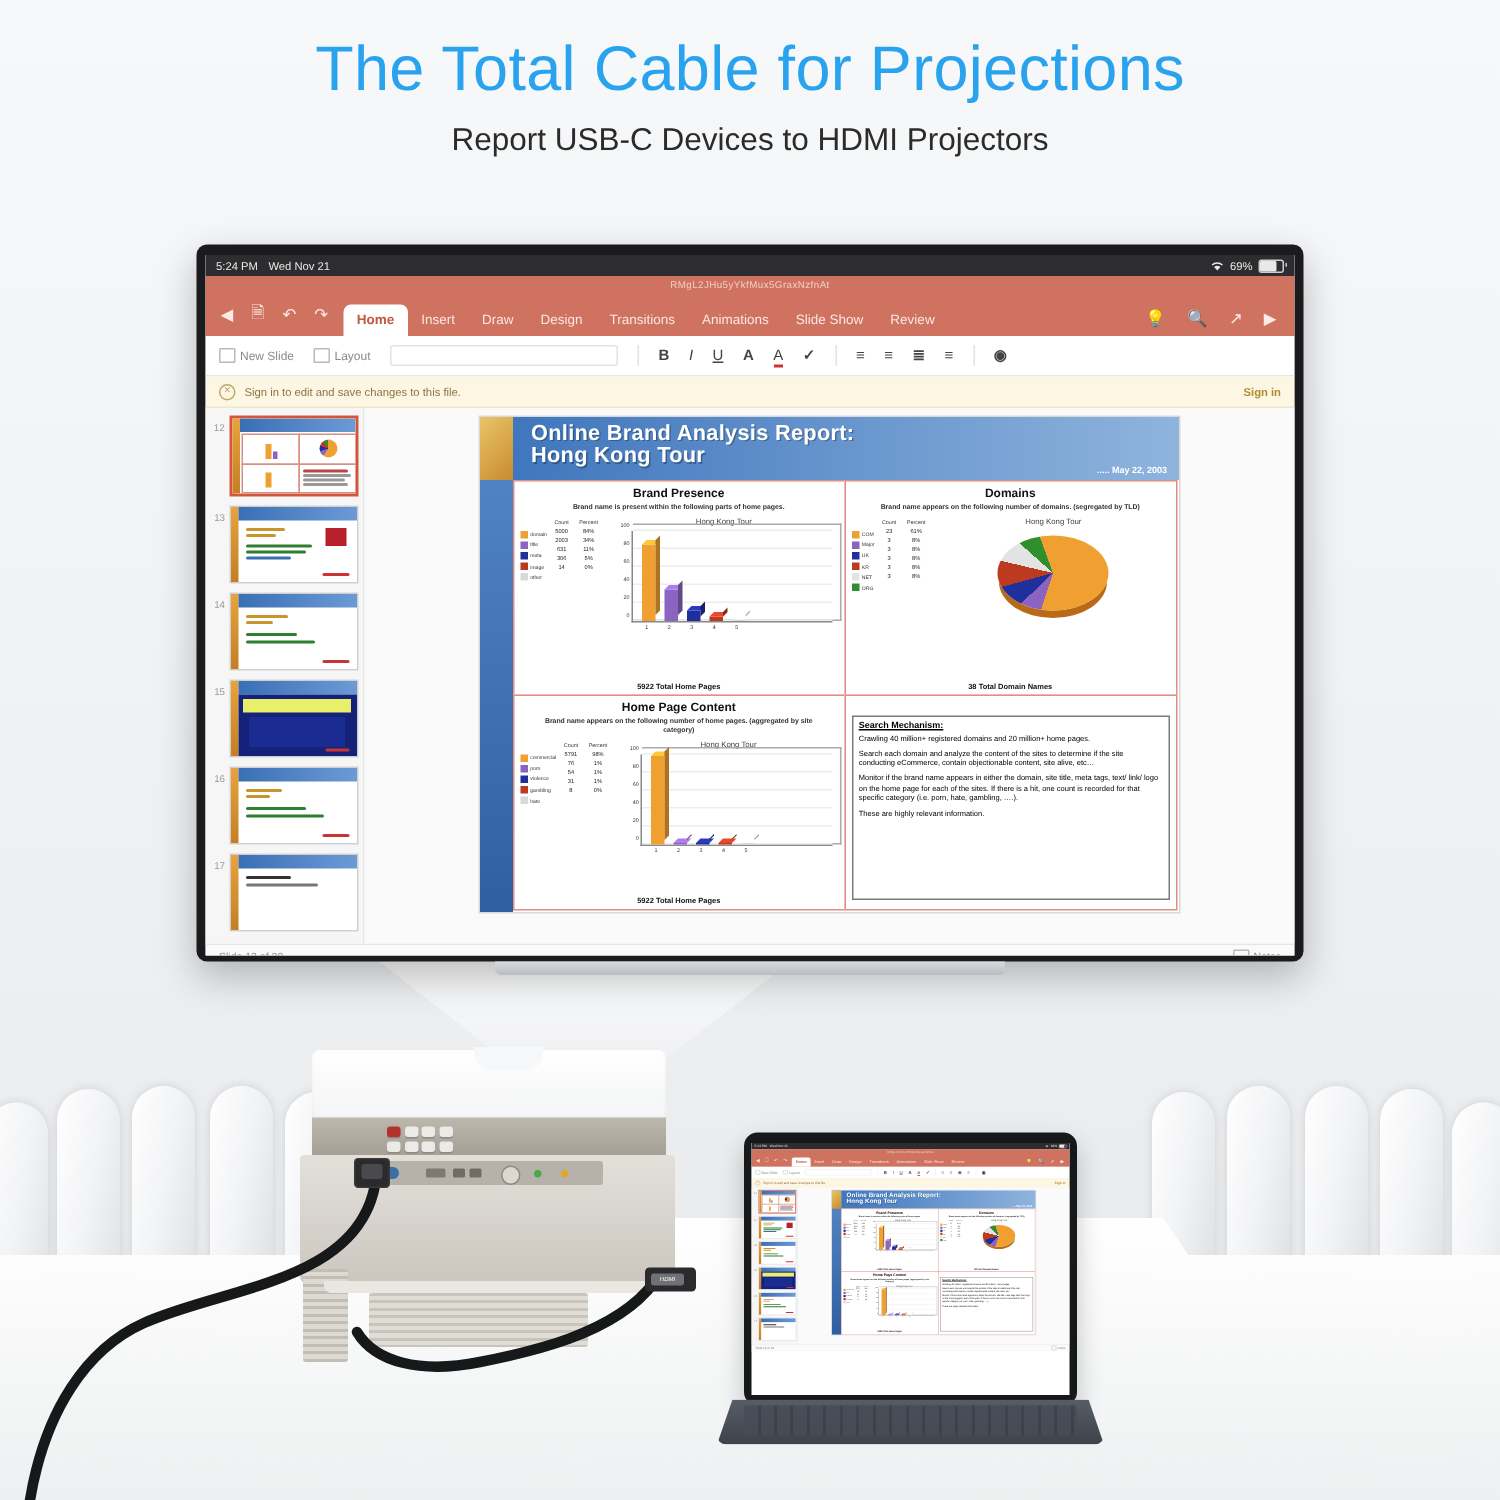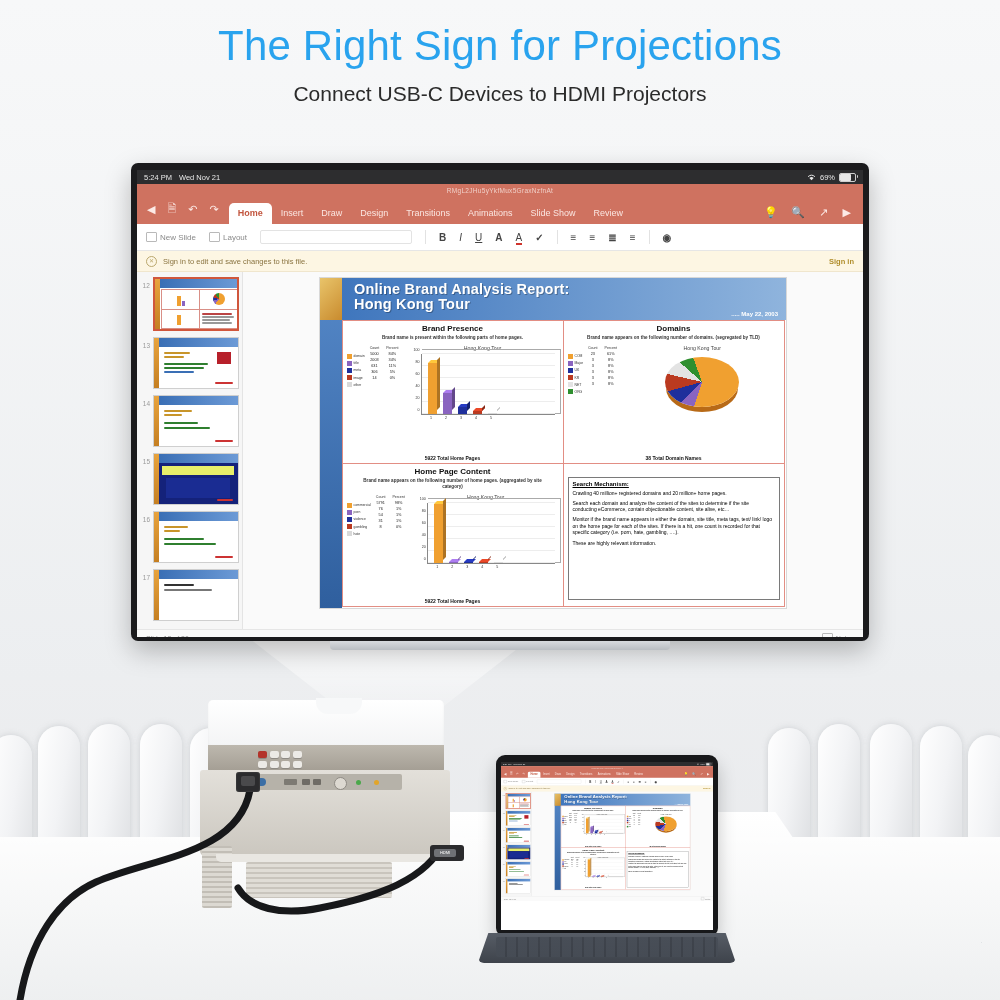--- a/index.html
+++ b/index.html
@@ -214,22 +214,22 @@
     <div class="chair" style="right:98px; bottom:36px; height:190px;"></div>
     <div class="chair" style="right:150px;bottom:46px; height:180px;"></div>
     <div class="chair" style="right:200px;bottom:54px; height:168px;"></div>
   </div>
 
   <div id="beam"></div>
   <div id="tabletop"></div>
   <div id="table"></div>
 </div>
 
-<div id="headline">The Right Sign for Projections</div>
-<div id="subhead">Connect USB-C Devices to HDMI Projectors</div>
+<div id="headline">The Total Cable for Projections</div>
+<div id="subhead">Report USB-C Devices to HDMI Projectors</div>
 
 <div id="tv">
   <div id="tvscreen">
     <div id="ppt-root">
   <div class="statusbar">
     <div class="sb-left">
       <span>5:24 PM</span>
       <span>Wed Nov 21</span>
     </div>
     <div class="sb-right">

